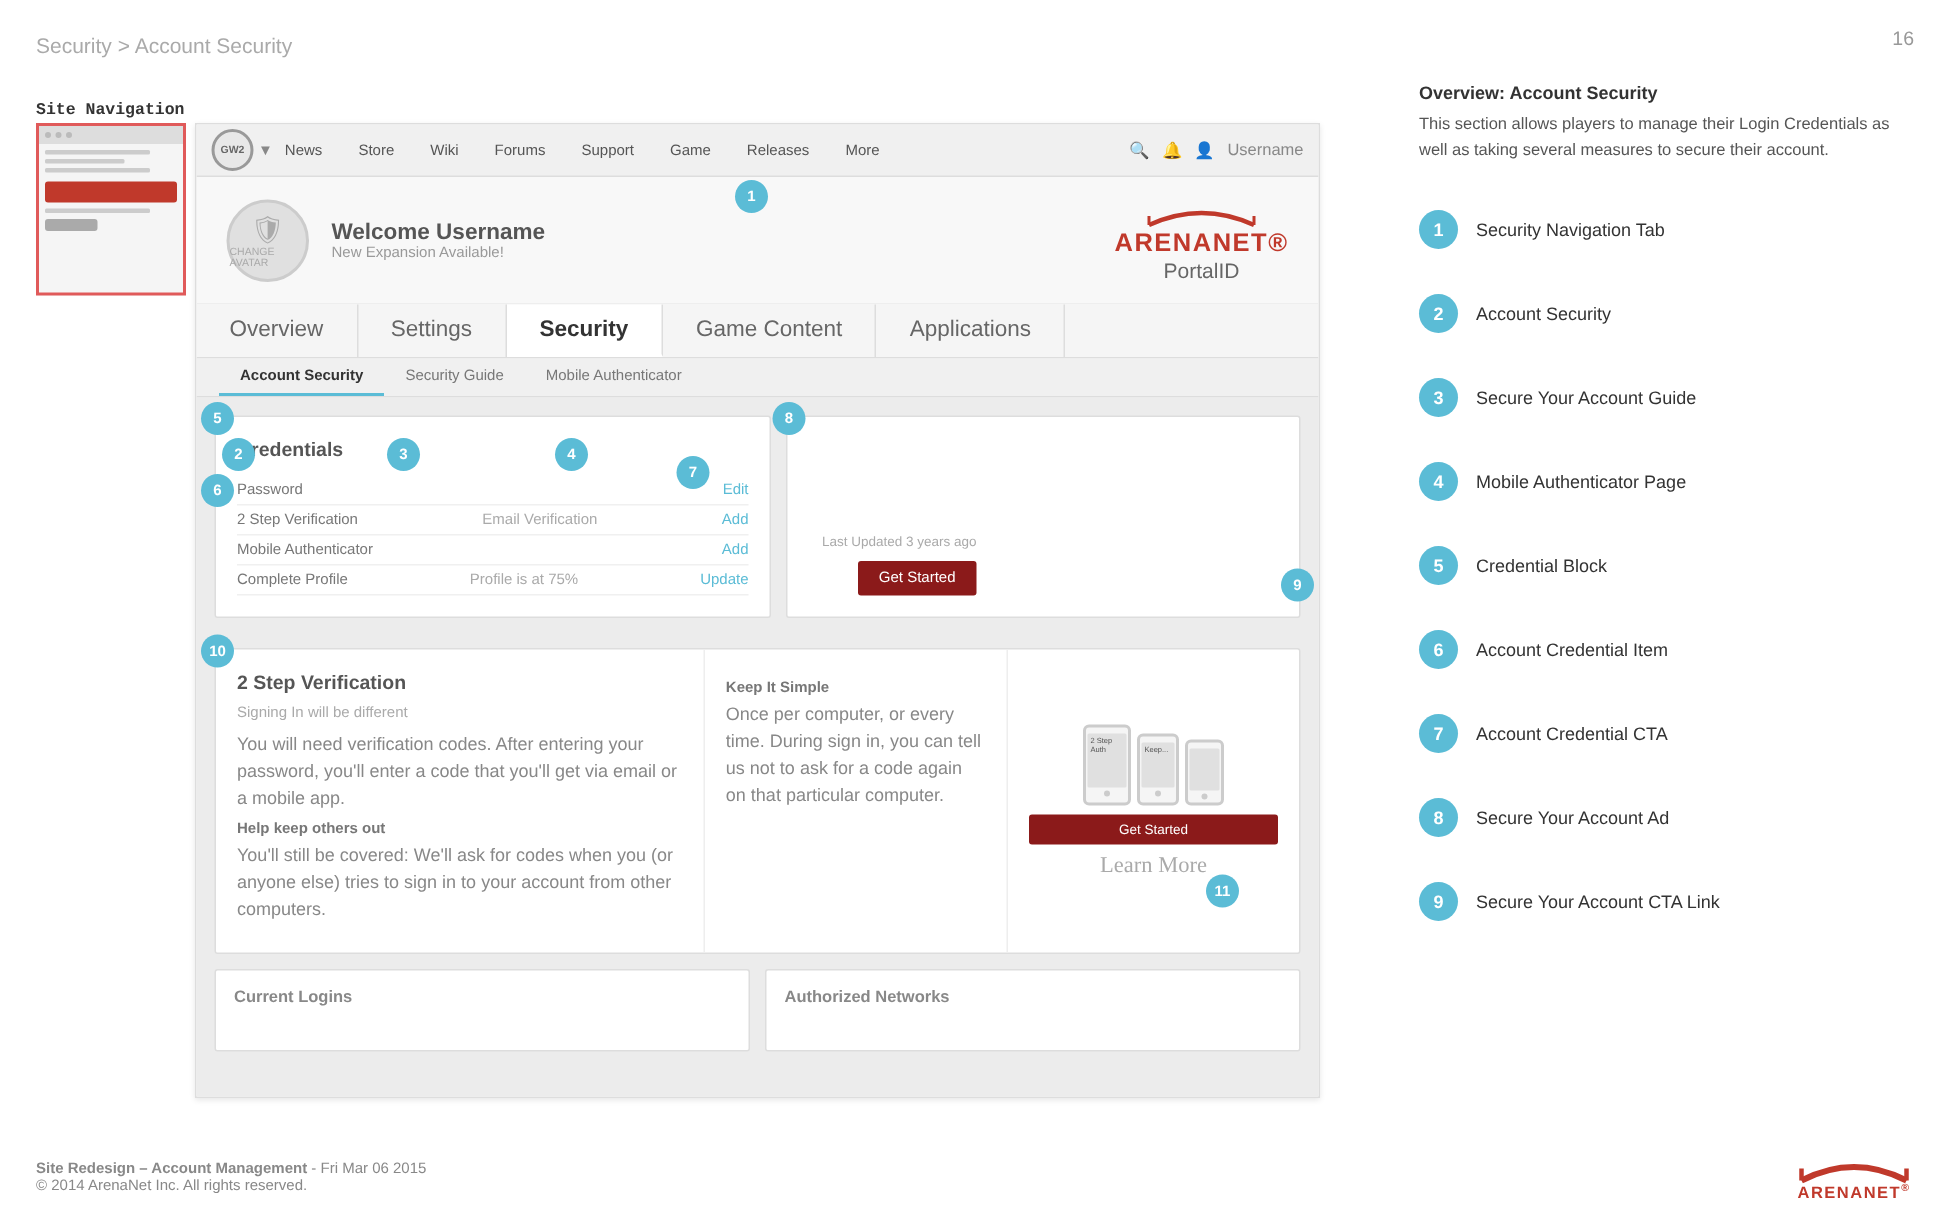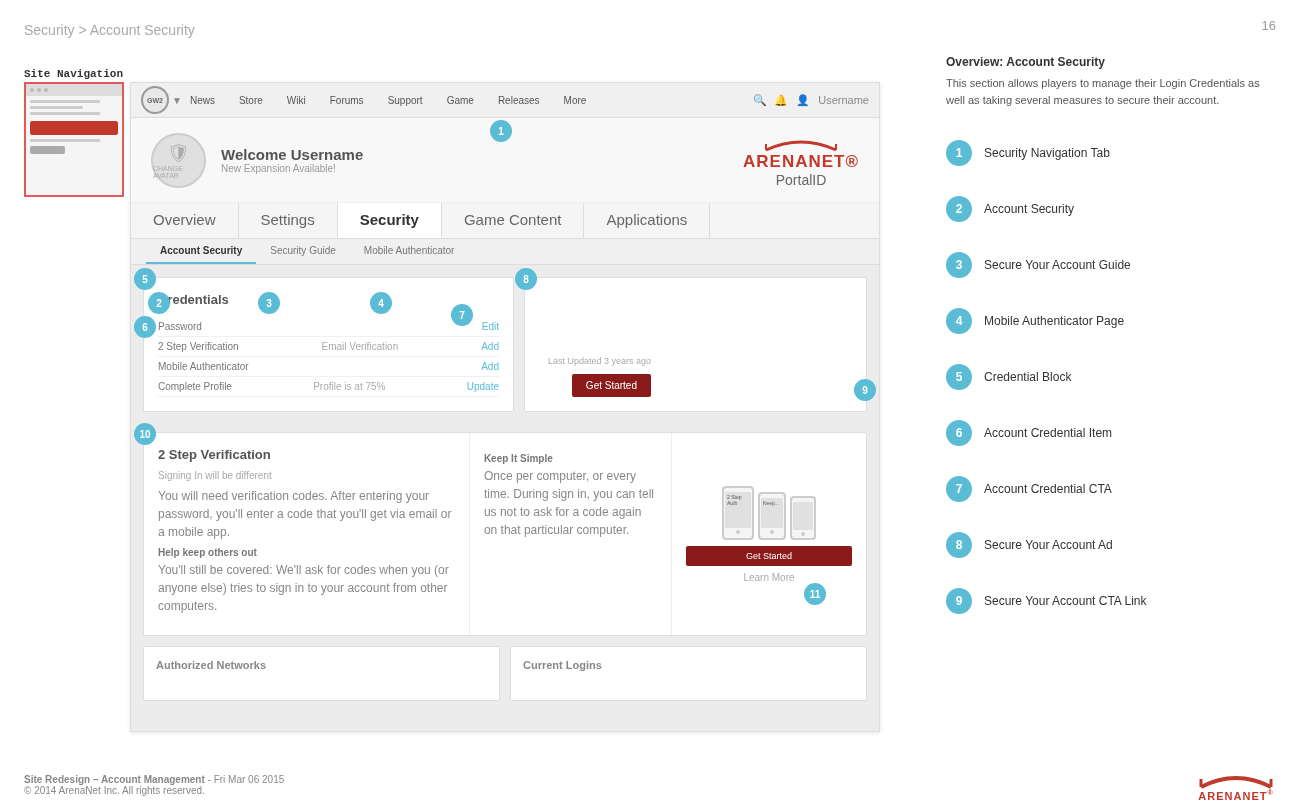--- a/index.html
+++ b/index.html
@@ -479,23 +479,24 @@
       background: #8b1a1a;
       color: #fff;
       border: none;
       padding: 5px 14px;
       font-size: 9px;
       border-radius: 2px;
       cursor: pointer;
       width: 100%;
     }
     .learn-more {
-      font-size: 10px;
+      font-size: 15px;
       color: #aaa;
       text-align: right;
+      font-family: Liberation Serif, serif;
     }
 
     
     .bottom-cards {
       display: flex;
       gap: 10px;
     }
     .bottom-card {
       flex: 1;
       background: #fff;
@@ -770,24 +771,24 @@
         <div class="learn-more">Learn More</div>
       </div>
 
       <div class="num-bubble" style="top:-10px; left:-10px;">10</div>
 
       <div class="num-bubble" style="bottom:30px; right:40px;">11</div>
     </div>
 
     <div class="bottom-cards">
       <div class="bottom-card">
-        <div class="bottom-card-title">Authorized Networks</div>
+        <div class="bottom-card-title">Current Logins</div>
       </div>
       <div class="bottom-card">
-        <div class="bottom-card-title">Current Logins</div>
+        <div class="bottom-card-title">Authorized Networks</div>
       </div>
     </div>
 
   </div>
 </div>
 
 <div class="num-bubble" style="position:absolute; top:120px; left:490px;">1</div>
 
 <div class="num-bubble" style="position:absolute; top:292px; left:148px;">2</div>
 

